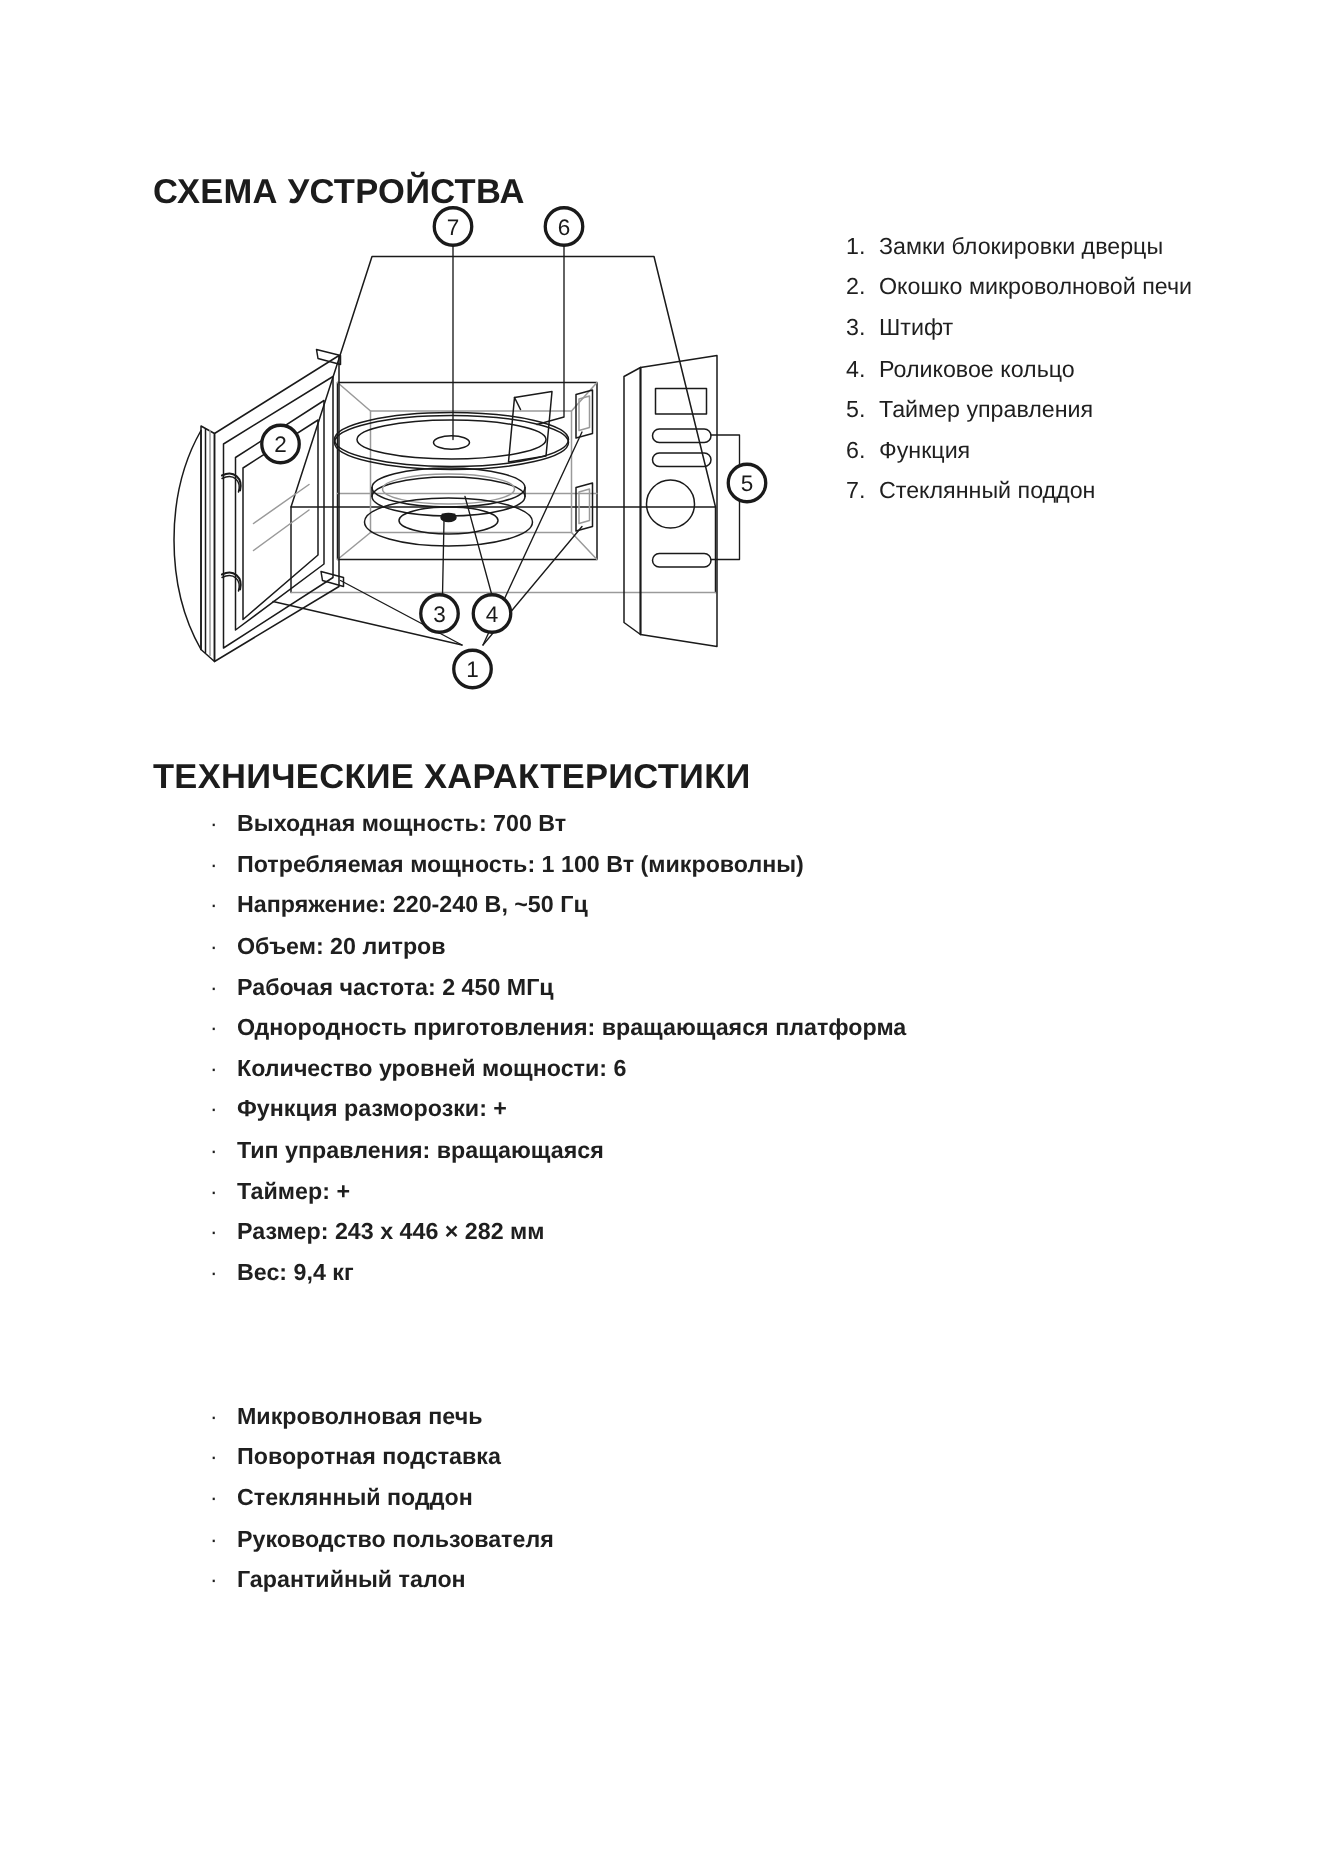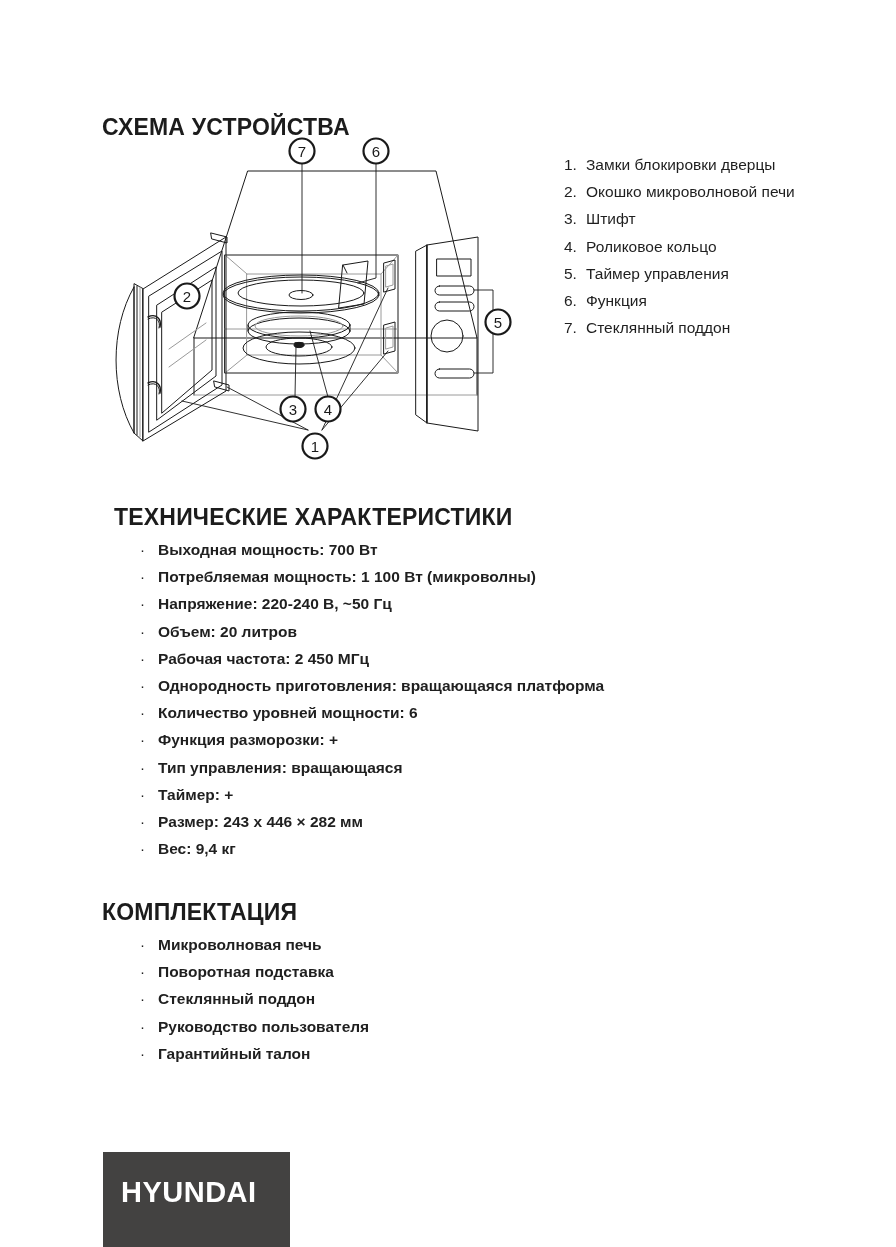--- a/index.html
+++ b/index.html
@@ -29,21 +29,21 @@
     position: absolute;
     font-family: "Liberation Sans", sans-serif;
     font-weight: bold;
     font-size: 23px;
     letter-spacing: 0.2px;
     color: #1c1c1c;
     white-space: nowrap;
   }
 
   #heading-scheme { left: 102px; top: 99px; }
-  #heading-specs  { left: 114px; top: 489px; }
+  #heading-specs  { left: 102px; top: 489px; }
   #heading-kit    { left: 102px; top: 884px; }
 
   
   #diagram-block {
     position: absolute;
     left: 96px;
     top: 133px;
     width: 420px;
     height: 335px;
   }
@@ -363,21 +363,20 @@
     <li class="bullet-item">
       <span class="bullet-dot">·</span>
       <span class="bullet-text">Размер: 243 x 446 × 282 мм</span>
     </li>
     <li class="bullet-item">
       <span class="bullet-dot">·</span>
       <span class="bullet-text">Вес: 9,4 кг</span>
     </li>
   </ul>
 
-  <h1 class="section-heading" id="heading-kit">КОМПЛЕКТАЦИЯ</h1>
 
   <ul class="bullet-list" id="kit-list">
     <li class="bullet-item">
       <span class="bullet-dot">·</span>
       <span class="bullet-text">Микроволновая печь</span>
     </li>
     <li class="bullet-item">
       <span class="bullet-dot">·</span>
       <span class="bullet-text">Поворотная подставка</span>
     </li>
@@ -388,17 +387,14 @@
     <li class="bullet-item">
       <span class="bullet-dot">·</span>
       <span class="bullet-text">Руководство пользователя</span>
     </li>
     <li class="bullet-item">
       <span class="bullet-dot">·</span>
       <span class="bullet-text">Гарантийный талон</span>
     </li>
   </ul>
 
-  <div id="brand-logo">
-    <span id="brand-logo-text">HYUNDAI</span>
-  </div>
 
 </div>
 
 </body></html>

